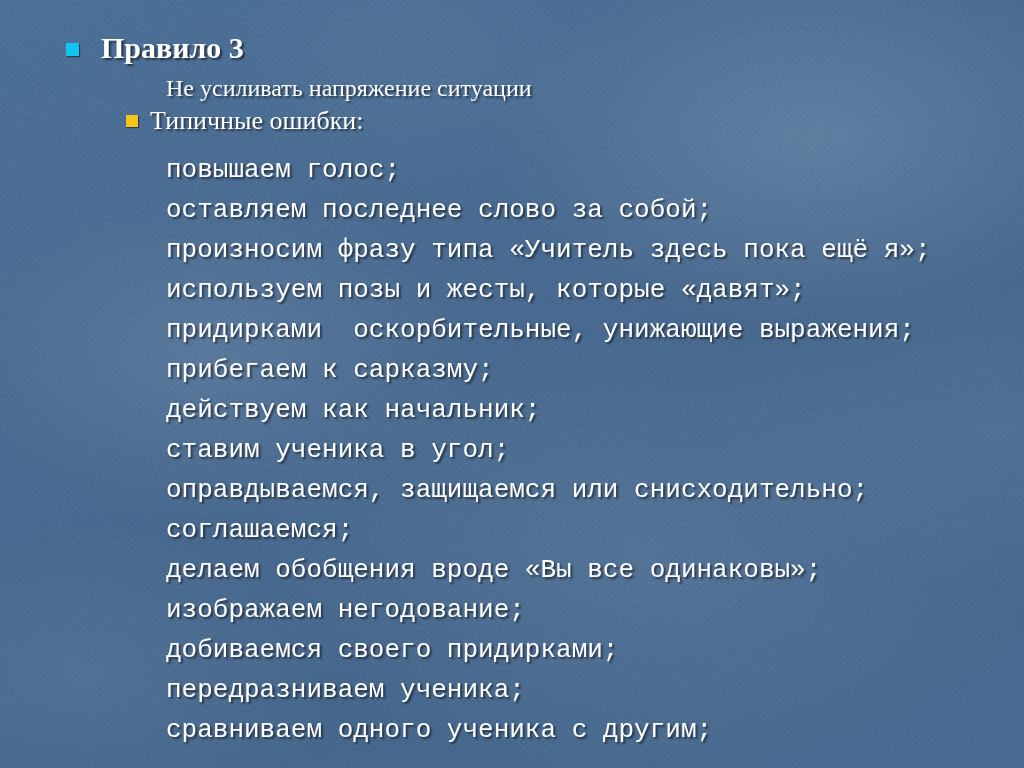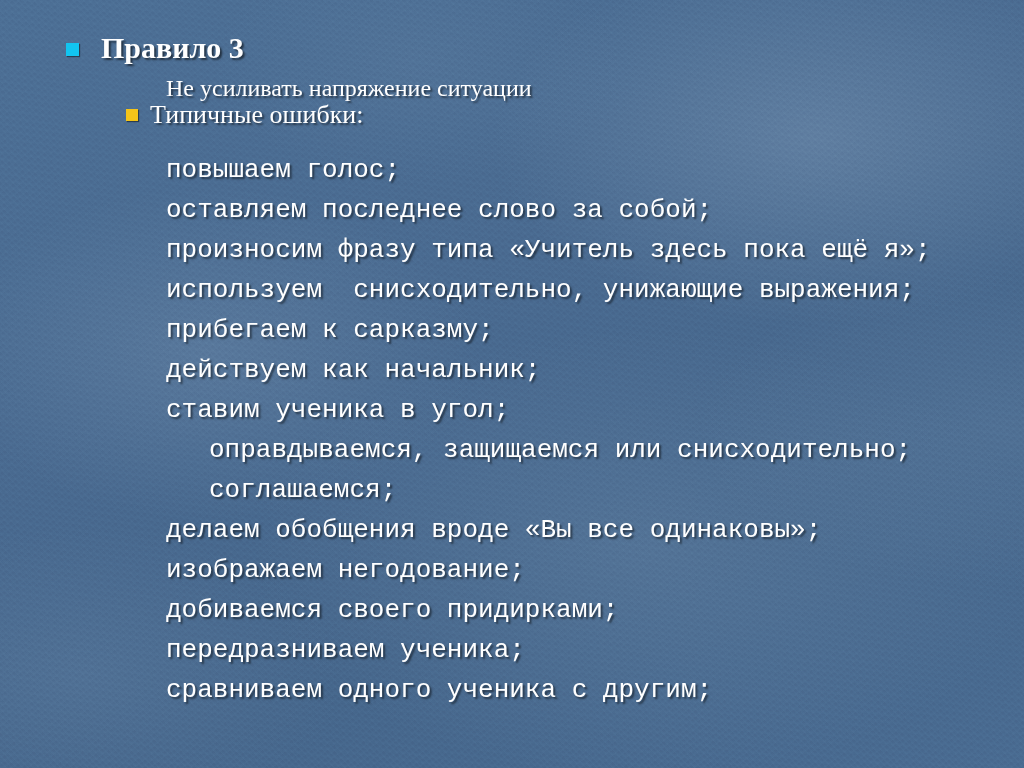--- a/index.html
+++ b/index.html
@@ -113,21 +113,21 @@
     color: #ffffff;
     line-height: 40px;
     text-shadow: 2px 2px 2px rgba(0,0,0,0.5);
     white-space: nowrap;
   }
 
   
   .lvl3 {
     position: absolute;
     left: 126px;
-    top: 96px;
+    top: 102px;
     width: 860px;
   }
   .lvl3-text {
     font-size: 26px;
     font-weight: normal;
     color: #ffffff;
     line-height: 38px;
     text-shadow: 2px 2px 2px rgba(0,0,0,0.5);
     white-space: nowrap;
   }
@@ -143,21 +143,20 @@
   .mistake-line {
     font-size: 26px;
     font-weight: normal;
     color: #ffffff;
     line-height: 40px;
     text-shadow: 2px 2px 2px rgba(0,0,0,0.5);
     white-space: pre;
   }
   .mistake-line.wrap {
     white-space: pre-wrap;
-    margin-left: 43px;
   }
 </style>
 </head>
 <body>
 
 <div class="slide">
   <div class="slide-bg"></div>
   <div class="slide-grain"></div>
 
   <div class="content">
@@ -173,21 +172,22 @@
 
     <div class="lvl3 row">
       <span class="bullet bullet-l2"></span>
       <span class="lvl3-text">Типичные ошибки:</span>
     </div>
 
     <div class="mistakes">
       <div class="mistake-line">повышаем голос;</div>
       <div class="mistake-line">оставляем последнее слово за собой;</div>
       <div class="mistake-line">произносим фразу типа «Учитель здесь пока ещё я»;</div>
-      <div class="mistake-line">используем  снисходительно, унижающие выражения;</div>
+      <div class="mistake-line">используем позы и жесты, которые «давят»;</div>
+      <div class="mistake-line">придирками  оскорбительные, унижающие выражения;</div>
       <div class="mistake-line">прибегаем к сарказму;</div>
       <div class="mistake-line">действуем как начальник;</div>
       <div class="mistake-line">ставим ученика в угол;</div>
       <div class="mistake-line wrap">оправдываемся, защищаемся или снисходительно; соглашаемся;</div>
       <div class="mistake-line">делаем обобщения вроде «Вы все одинаковы»;</div>
       <div class="mistake-line">изображаем негодование;</div>
       <div class="mistake-line">добиваемся своего придирками;</div>
       <div class="mistake-line">передразниваем ученика;</div>
       <div class="mistake-line">сравниваем одного ученика с другим;</div>
     </div>

